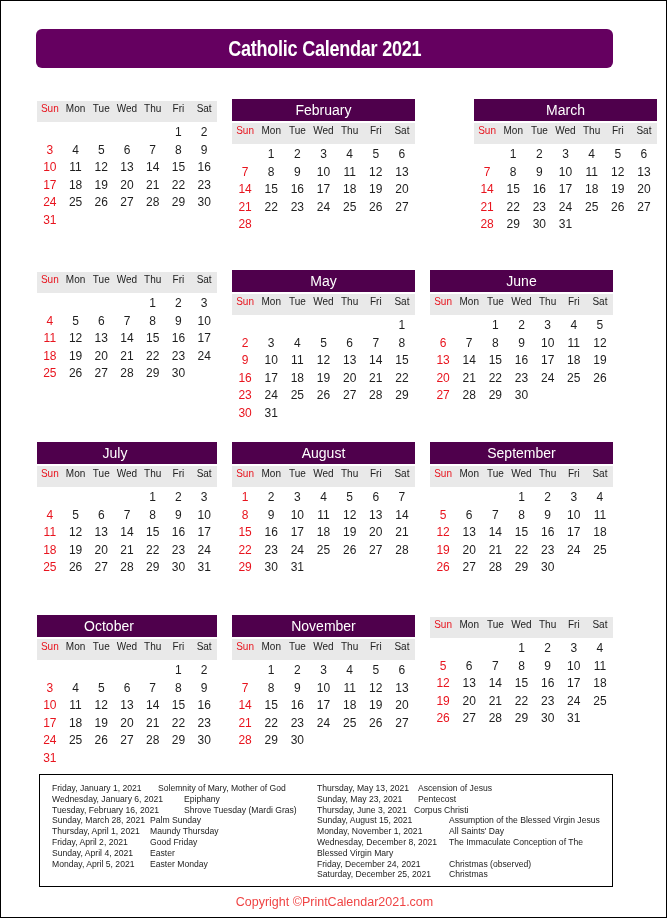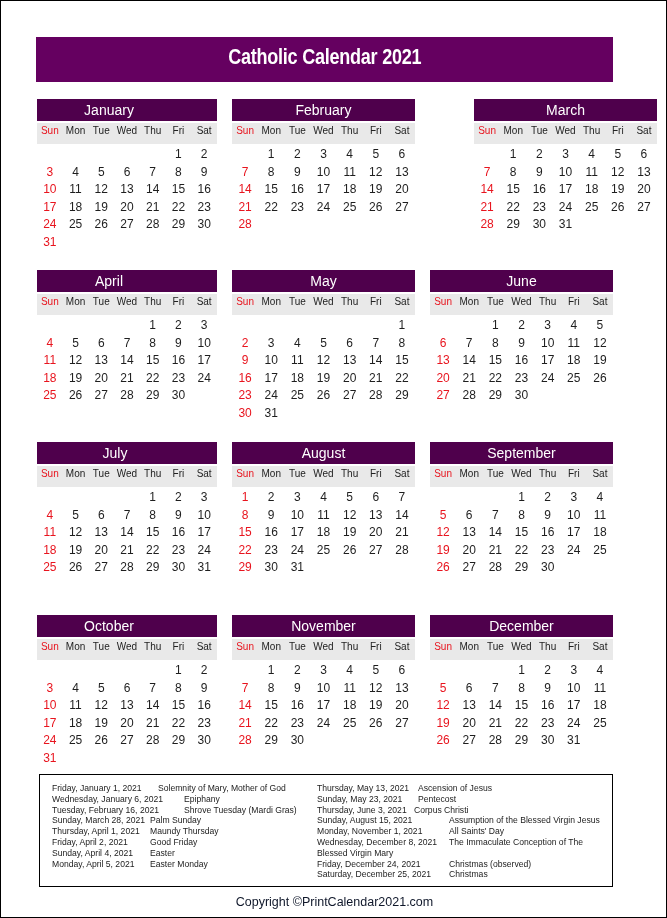--- a/index.html
+++ b/index.html
@@ -1,23 +1,23 @@
 <!DOCTYPE html>
 <html><head>
 <meta charset="utf-8">
 <style>
   * { box-sizing: border-box; margin: 0; padding: 0; }
   html, body { width: 667px; height: 918px; background: #ffffff; overflow: hidden; }
   body { font-family: "Liberation Sans", sans-serif; color: #1a1a1a; position: relative; }
   .page { position: absolute; left: 0; top: 0; width: 667px; height: 918px; border: 1px solid #000; background: #fff; }
   .title-bar {
-    position: absolute; left: 35px; top: 36px; width: 577px; height: 45px;
+    position: absolute; left: 35px; top: 28px; width: 577px; height: 39px;
     background: #650060; color: #fff; text-align: center;
     font-family: "Liberation Sans", sans-serif; font-weight: bold; font-size: 22px;
-    line-height: 39px; letter-spacing: -0.3px; transform-origin: center;
+    line-height: 39px; letter-spacing: -0.3px; transform-origin: center; border-radius: 6px;
   }
   .title-bar span { display: inline-block; transform: scaleX(0.82); }
   .month {
     position: absolute; width: 180px;
   }
   .month .mhead {
     height: 22px; background: #4f004c; color: #fff; text-align: center;
     font-size: 14px; line-height: 22px;
   }
   .month .mhead span { position: relative; }
@@ -38,32 +38,31 @@
     border: 1px solid #000; font-size: 8.6px; color: #222; line-height: 10.8px;
   }
   .hcol { position: absolute; top: 8px; }
   .hcol.left { left: 12px; width: 260px; }
   .hcol.right { left: 277px; width: 292px; }
   .hrow { position: relative; height: 10.8px; white-space: nowrap; }
   .hrow .hdate { position: absolute; left: 0; }
   .hrow .hname { position: absolute; }
   .copyright {
     position: absolute; left: 0; width: 667px; top: 894px; text-align: center;
-    font-size: 12.5px; color: #0f172a;
+    font-size: 12.5px; color: #ef4444;
   }
 </style>
 </head>
 <body>
 
 <div class="page">
   <div class="title-bar"><span>Catholic Calendar 2021</span></div>
 
   <div id="months">
       <div class="month" style="left: 36px; top: 98px; width: 180px;">
-        <div class="mhead"><span style="left: -18px;">January</span></div>
         <div class="wdays">
           <div class="sun">Sun</div>
           <div>Mon</div>
           <div>Tue</div>
           <div>Wed</div>
           <div>Thu</div>
           <div>Fri</div>
           <div>Sat</div>
         </div>
         <div class="days">
@@ -188,21 +187,20 @@
           <div>25</div>
           <div>26</div>
           <div>27</div>
           <div class="sun">28</div>
           <div>29</div>
           <div>30</div>
           <div>31</div>
         </div>
       </div>
       <div class="month" style="left: 36px; top: 269px; width: 180px;">
-        <div class="mhead"><span style="left: -18px;">April</span></div>
         <div class="wdays">
           <div class="sun">Sun</div>
           <div>Mon</div>
           <div>Tue</div>
           <div>Wed</div>
           <div>Thu</div>
           <div>Fri</div>
           <div>Sat</div>
         </div>
         <div class="days">
@@ -569,21 +567,20 @@
           <div>24</div>
           <div>25</div>
           <div>26</div>
           <div>27</div>
           <div class="sun">28</div>
           <div>29</div>
           <div>30</div>
         </div>
       </div>
       <div class="month" style="left: 429px; top: 614px; width: 183px;">
-        <div class="mhead"><span>December</span></div>
         <div class="wdays">
           <div class="sun">Sun</div>
           <div>Mon</div>
           <div>Tue</div>
           <div>Wed</div>
           <div>Thu</div>
           <div>Fri</div>
           <div>Sat</div>
         </div>
         <div class="days">

